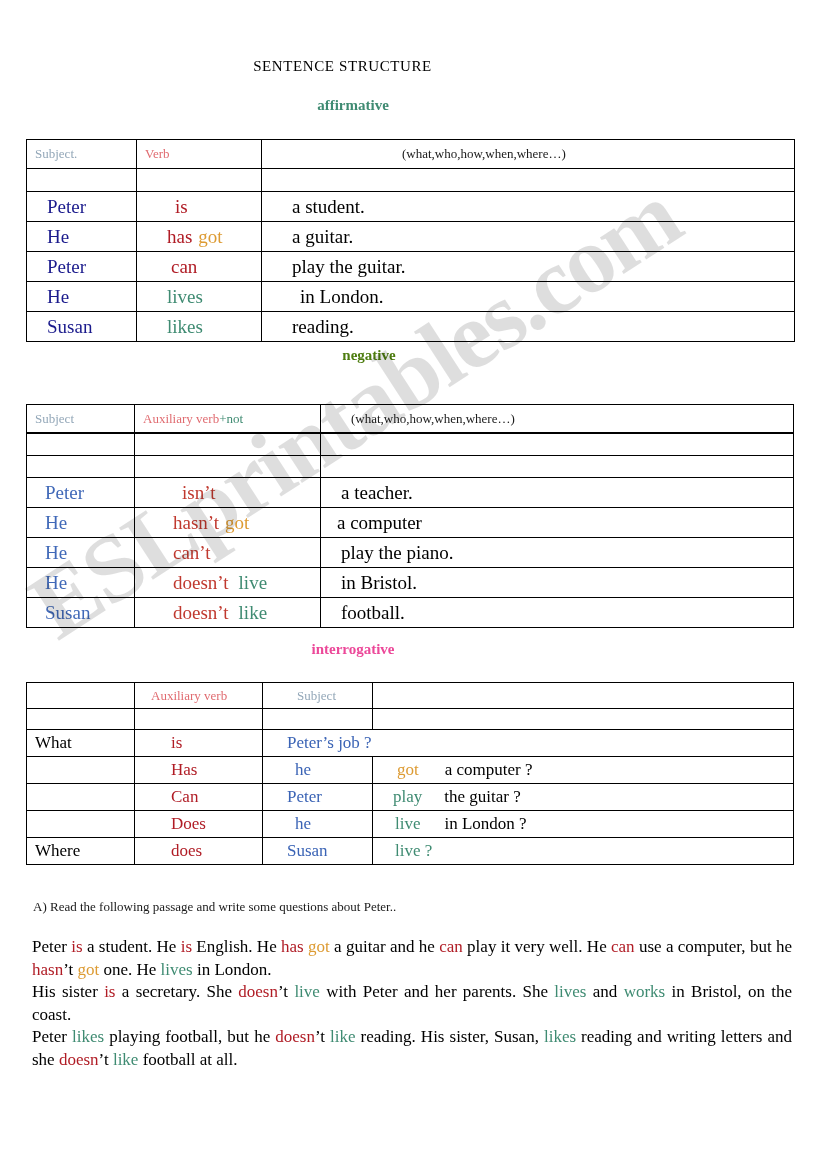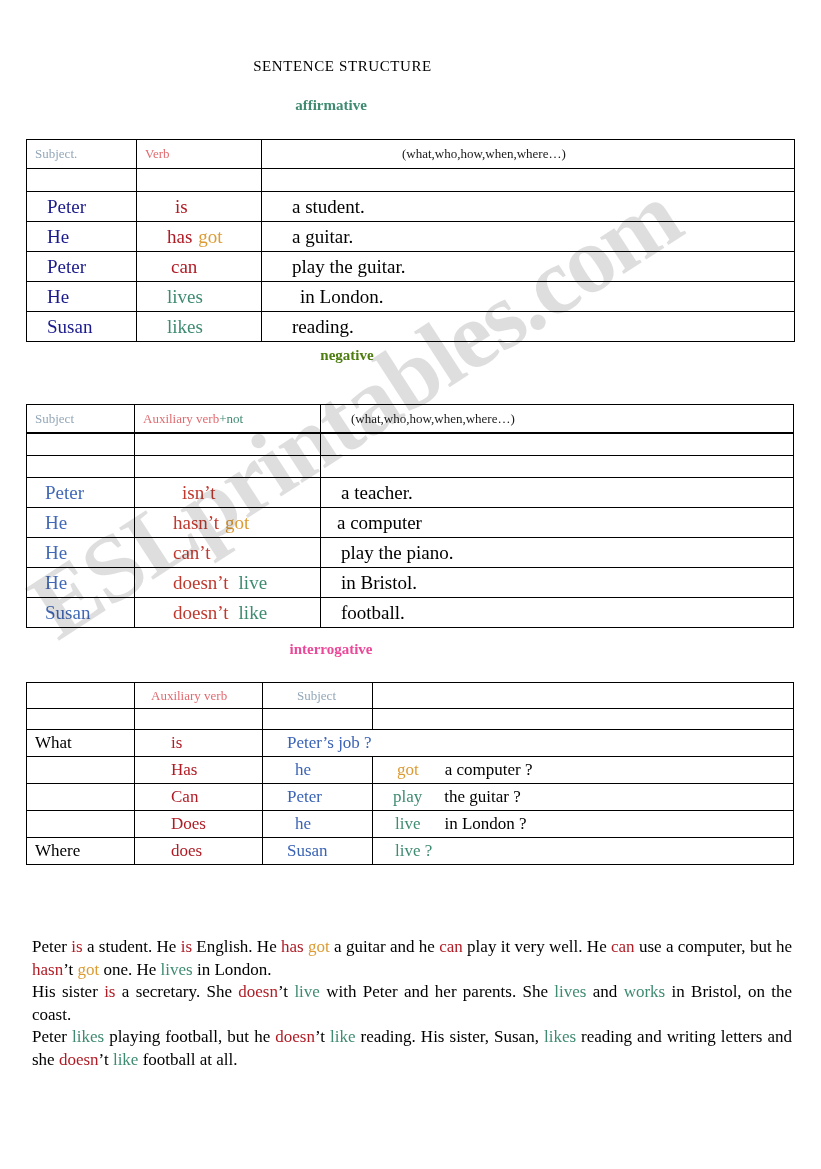--- a/index.html
+++ b/index.html
@@ -60,20 +60,21 @@
     letter-spacing: 0.6px;
     color: #000;
   }
 
   .section-label {
     position: absolute;
     width: 662px;
     text-align: center;
     font-size: 15px;
     font-weight: bold;
+    padding-left: 22px;
   }
   .section-label.affirmative { top: 97px; color: #3f8b72; }
   .section-label.negative    { top: 347px; color: #4d7c0f; margin-left: 16px; }
   .section-label.interrogative { top: 641px; color: #ec4899; }
 
   
   table.grammar {
     position: absolute;
     border-collapse: collapse;
     table-layout: fixed;
@@ -316,20 +317,21 @@
       </tr>
       <tr>
         <td><span class="c-black">Where</span></td>
         <td><span class="c-red" style="margin-left:28px;">does</span></td>
         <td><span class="c-subject3" style="margin-left:16px;">Susan</span></td>
         <td><span class="c-green" style="margin-left:14px;">live ?</span><span class="c-black"></span></td>
       </tr>
     </tbody>
   </table>
 
+  <div class="exercise-instruction">A) Read the following passage and write some questions about Peter..</div>
 
   <div class="passage">
     <p id="para-0"><span style="color: rgb(0, 0, 0);">Peter </span><span style="color: rgb(176, 28, 37);">is</span><span style="color: rgb(0, 0, 0);"> a student. He </span><span style="color: rgb(176, 28, 37);">is</span><span style="color: rgb(0, 0, 0);"> English. He </span><span style="color: rgb(176, 28, 37);">has</span><span style="color: rgb(0, 0, 0);"> </span><span style="color: rgb(221, 155, 51);">got</span><span style="color: rgb(0, 0, 0);"> a guitar and he </span><span style="color: rgb(176, 28, 37);">can</span><span style="color: rgb(0, 0, 0);"> play it very well. He </span><span style="color: rgb(176, 28, 37);">can</span><span style="color: rgb(0, 0, 0);"> use a computer, but he </span><span style="color: rgb(176, 28, 37);">hasn</span><span style="color: rgb(0, 0, 0);">’t </span><span style="color: rgb(221, 155, 51);">got</span><span style="color: rgb(0, 0, 0);"> one.  He </span><span style="color: rgb(63, 139, 114);">lives</span><span style="color: rgb(0, 0, 0);"> in London.</span></p>
     <p id="para-1"><span style="color: rgb(0, 0, 0);">His sister </span><span style="color: rgb(176, 28, 37);">is</span><span style="color: rgb(0, 0, 0);"> a secretary. She </span><span style="color: rgb(176, 28, 37);">doesn</span><span style="color: rgb(0, 0, 0);">’t </span><span style="color: rgb(63, 139, 114);">live</span><span style="color: rgb(0, 0, 0);"> with Peter and her parents. She </span><span style="color: rgb(63, 139, 114);">lives</span><span style="color: rgb(0, 0, 0);">  and </span><span style="color: rgb(63, 139, 114);">works</span><span style="color: rgb(0, 0, 0);"> in Bristol, on the coast.</span></p>
     <p id="para-2"><span style="color: rgb(0, 0, 0);">Peter </span><span style="color: rgb(63, 139, 114);">likes</span><span style="color: rgb(0, 0, 0);"> playing football, but he </span><span style="color: rgb(176, 28, 37);">doesn</span><span style="color: rgb(0, 0, 0);">’t </span><span style="color: rgb(63, 139, 114);">like</span><span style="color: rgb(0, 0, 0);"> reading. His sister, Susan, </span><span style="color: rgb(63, 139, 114);">likes</span><span style="color: rgb(0, 0, 0);"> reading and writing letters and she </span><span style="color: rgb(176, 28, 37);">doesn</span><span style="color: rgb(0, 0, 0);">’t </span><span style="color: rgb(63, 139, 114);">like</span><span style="color: rgb(0, 0, 0);"> football at all.</span></p>
   </div>
 
 </div>
 
 <div id="watermark">

